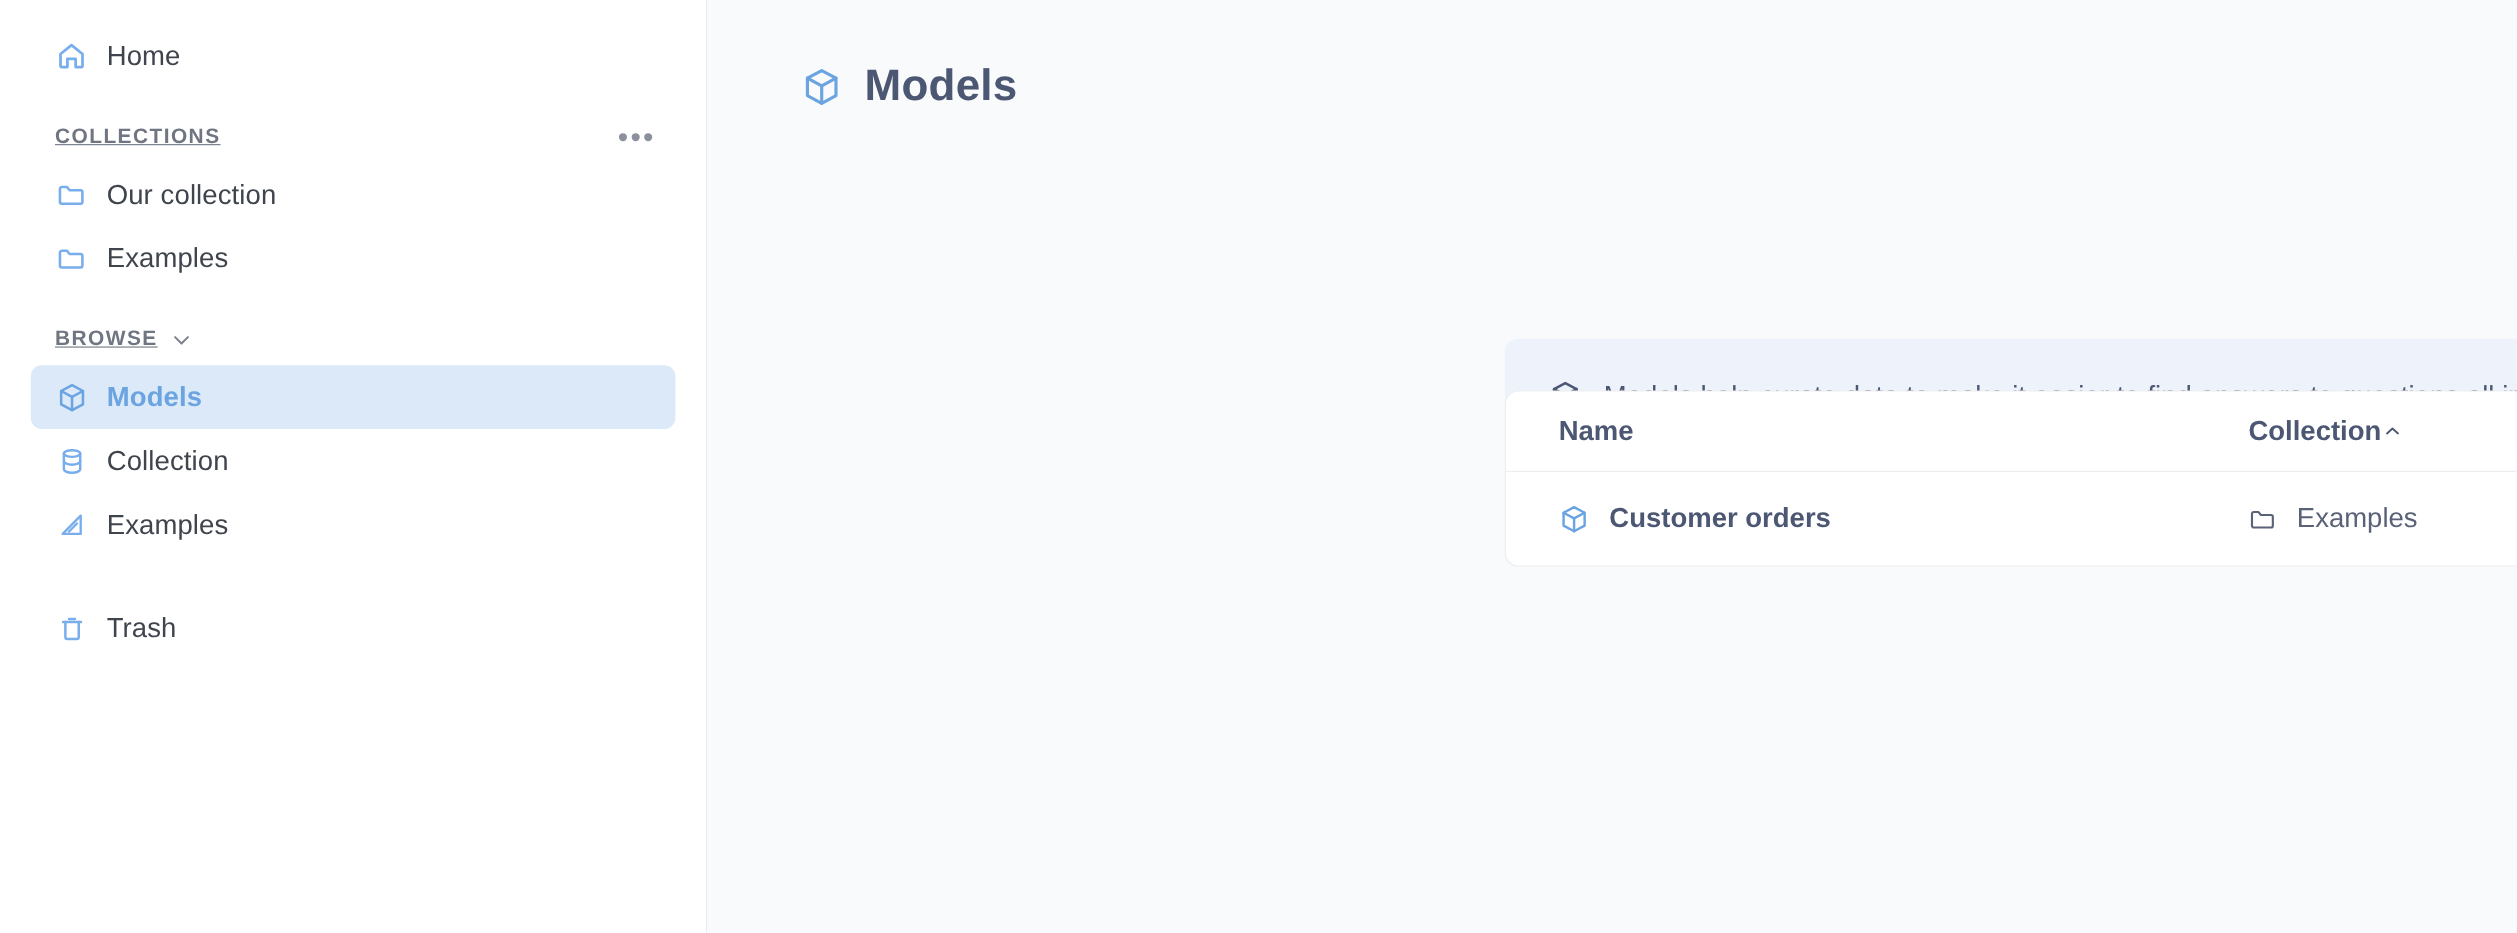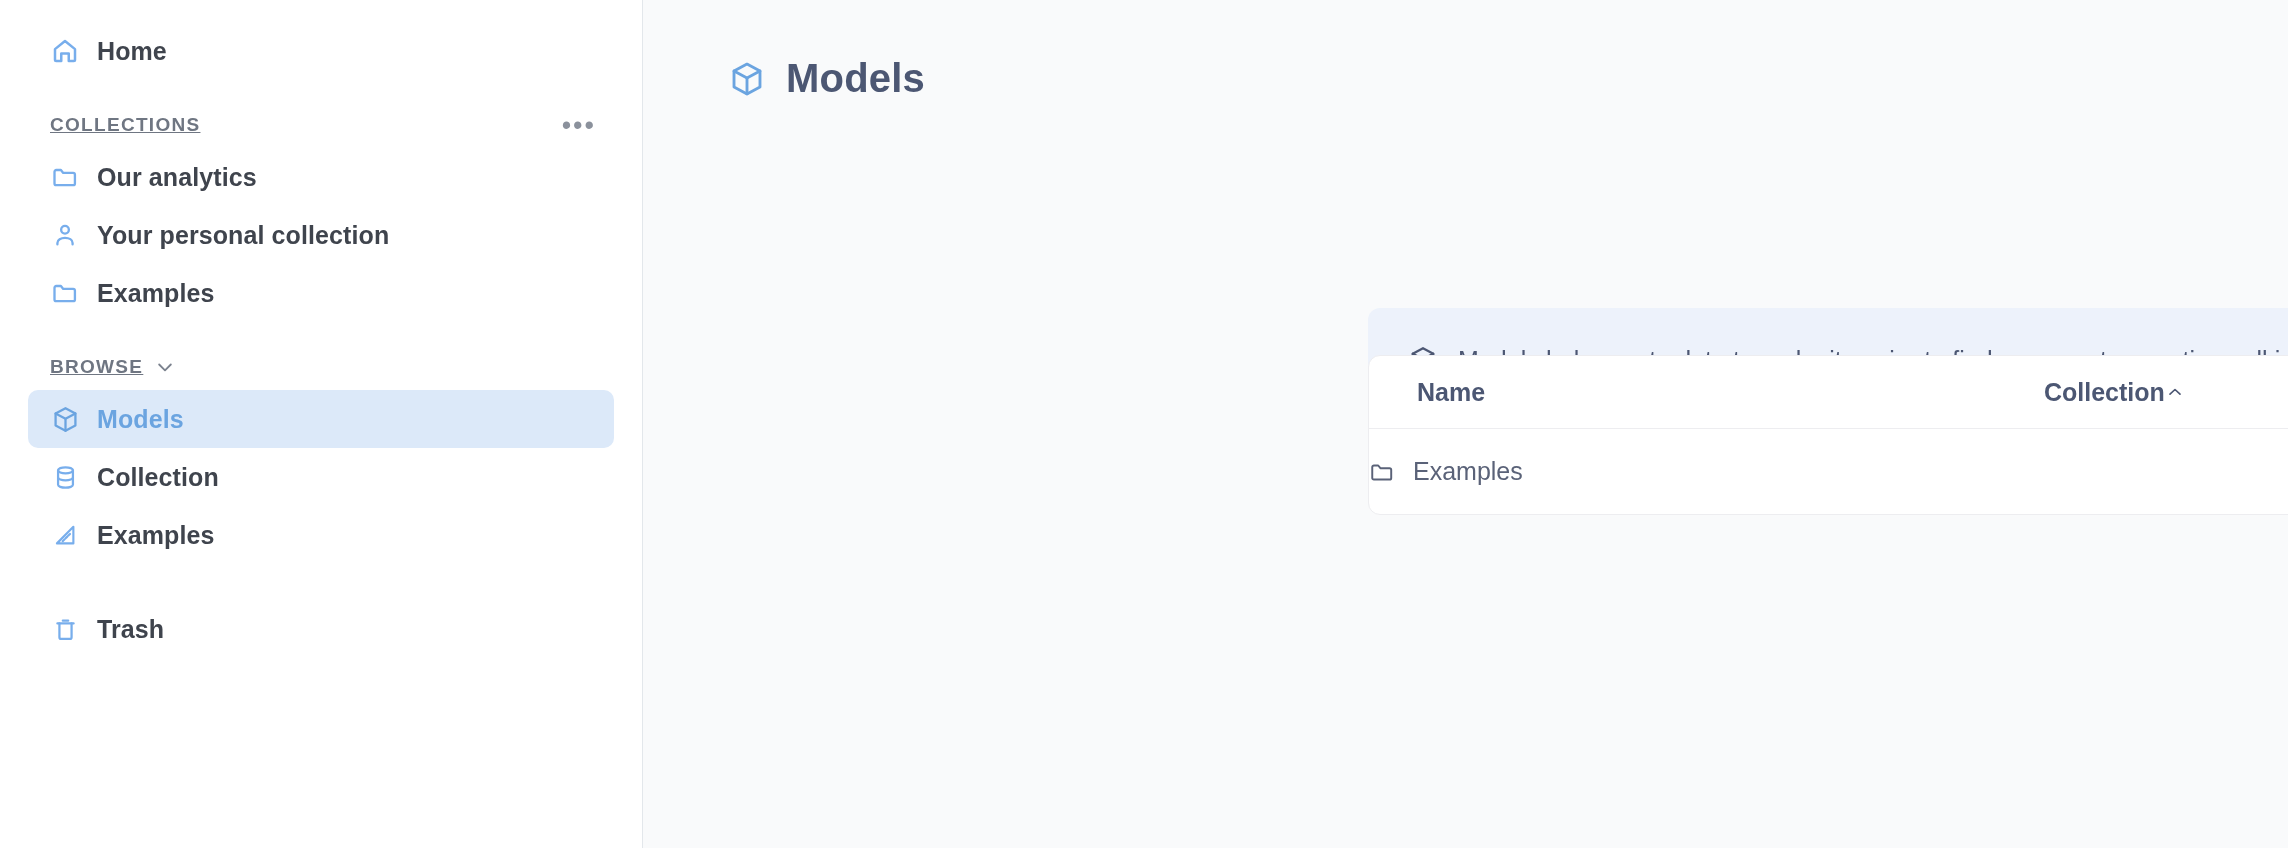--- a/index.html
+++ b/index.html
@@ -33,21 +33,21 @@
   }
   .nav-item .ico {
     width: 30px; height: 30px;
     flex: 0 0 30px;
     display: flex; align-items: center; justify-content: center;
     margin-right: 17px;
   }
   .nav-item .label {
     font-size: 25px;
     color: #3f444d;
-    font-weight: 700;
+    font-weight: 400;
     letter-spacing: .1px;
     white-space: nowrap;
   }
   .nav-item.selected { background: #dce9f9; }
   .nav-item.selected .label { color: #6ba4e0; font-weight: 700; }
 
   .section-head {
     display: flex;
     align-items: center;
     margin: 0 28px;
@@ -202,32 +202,23 @@
       <span class="title">COLLECTIONS</span>
       <span class="dots">•••</span>
     </div>
 
     <div class="nav-item">
       <span class="ico">
         <svg width="28" height="28" viewBox="0 0 24 24" fill="none" stroke="#78aeec" stroke-width="2" stroke-linecap="round" stroke-linejoin="round">
           <path d="M3 7.5a1.5 1.5 0 0 1 1.5-1.5h4l2 2.5H19a1.5 1.5 0 0 1 1.5 1.5v7.5A1.5 1.5 0 0 1 19 19H4.5A1.5 1.5 0 0 1 3 17.5z"></path>
         </svg>
       </span>
-      <span class="label">Our analytics</span>
-    </div>
-
-    <div class="nav-item">
-      <span class="ico">
-        <svg width="28" height="28" viewBox="0 0 24 24" fill="none" stroke="#78aeec" stroke-width="2" stroke-linecap="round" stroke-linejoin="round">
-          <circle cx="12" cy="7.5" r="3.3"></circle>
-          <path d="M5.5 20v-1.2c0-2.6 2.9-4.3 6.5-4.3s6.5 1.7 6.5 4.3V20"></path>
-        </svg>
-      </span>
-      <span class="label">Your personal collection</span>
-    </div>
+      <span class="label">Our collection</span>
+    </div>
+
 
     <div class="nav-item">
       <span class="ico">
         <svg width="28" height="28" viewBox="0 0 24 24" fill="none" stroke="#78aeec" stroke-width="2" stroke-linecap="round" stroke-linejoin="round">
           <path d="M3 7.5a1.5 1.5 0 0 1 1.5-1.5h4l2 2.5H19a1.5 1.5 0 0 1 1.5 1.5v7.5A1.5 1.5 0 0 1 19 19H4.5A1.5 1.5 0 0 1 3 17.5z"></path>
         </svg>
       </span>
       <span class="label">Examples</span>
     </div>
 
@@ -323,20 +314,30 @@
           <span class="th sort">
             <svg width="20" height="20" viewBox="0 0 24 24" fill="none" stroke="#4c5773" stroke-width="2" stroke-linecap="round" stroke-linejoin="round">
               <path d="M6 14.5 12 9l6 5.5"></path>
             </svg>
           </span>
         </div>
 
       </div>
 
       <div class="tbody-row">
+        <div class="col-name">
+          <span class="cell-ico">
+            <svg width="28" height="28" viewBox="0 0 24 24" fill="none" stroke="#6ba4e0" stroke-width="1.9" stroke-linecap="round" stroke-linejoin="round">
+              <path d="M12 2.6 20.2 7v10L12 21.4 3.8 17V7z"></path>
+              <path d="M3.8 7 12 11.4 20.2 7"></path>
+              <path d="M12 11.4v10"></path>
+            </svg>
+          </span>
+          <span class="cell-link">Customer orders</span>
+        </div>
         <div class="col-coll">
           <span class="cell-ico">
             <svg width="26" height="26" viewBox="0 0 24 24" fill="none" stroke="#5a6278" stroke-width="1.8" stroke-linecap="round" stroke-linejoin="round">
               <path d="M3 7.5a1.5 1.5 0 0 1 1.5-1.5h4l2 2.5H19a1.5 1.5 0 0 1 1.5 1.5v7.5A1.5 1.5 0 0 1 19 19H4.5A1.5 1.5 0 0 1 3 17.5z"></path>
             </svg>
           </span>
           <span class="cell-text">Examples</span>
         </div>
 
       </div>

